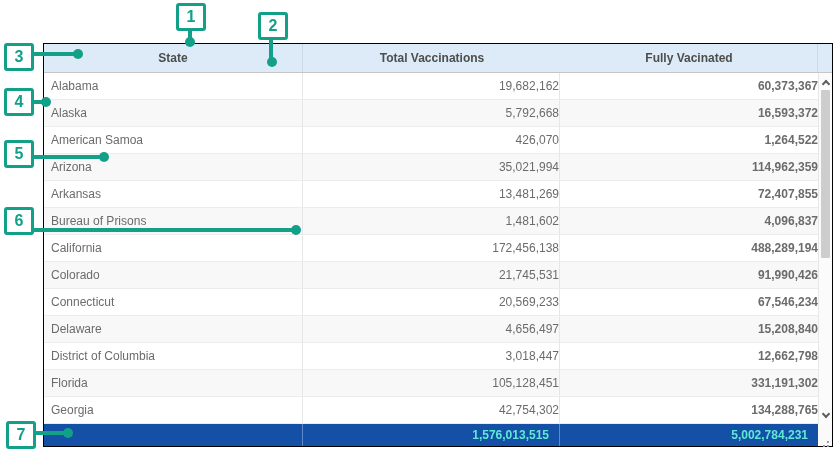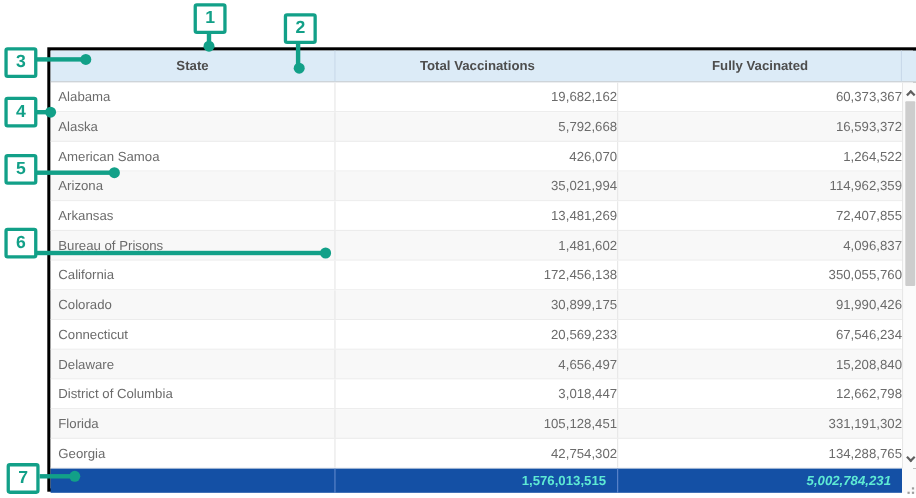--- a/index.html
+++ b/index.html
@@ -4,21 +4,21 @@
 <style>
   html,body{margin:0;padding:0;background:#fff;}
   *{box-sizing:border-box;}
   .stage{
     position:relative;width:833px;height:453px;background:#ffffff;
     font-family:"Liberation Sans", sans-serif;overflow:hidden;
   }
   
   .tableWrap{
     position:absolute;left:43px;top:43px;width:790px;height:404px;
-    border:3px solid #000000;background:#fff;
+    border:1px solid #000000;background:#fff;
   }
   .thead{
     position:absolute;left:0;top:0;width:788px;height:29px;
     background:var(--header-bg,#dcebf7);display:flex;
     border-bottom:1px solid #c6c6c6;
   }
   .th{
     height:28px;display:flex;align-items:center;justify-content:center;
     font-size:12px;font-weight:bold;color:#4d4d4d;
     border-right:1px solid #c9d9ea;
@@ -32,21 +32,21 @@
     border-bottom:1px solid #ececec;
   }
   .trow.alt{background:var(--stripe,#f8f8f8);}
   .td{
     height:26px;display:flex;align-items:center;
     font-size:12px;color:#6b6b6b;border-right:1px solid #e6e6e6;
   }
   .td.state{width:259px;padding-left:7px;}
   .td.num{justify-content:flex-end;}
   .td.num.f{width:257px;}
-  .td.num.t{width:258px;border-right:none;}
+  .td.num.t{width:258px;border-right:none;font-weight:bold;}
   
   .scrolltrack{
     position:absolute;left:774px;top:29px;width:14px;height:351px;
     background:#fbfbfb;border-left:1px solid #e7e7e7;
   }
   .scrollbtn{
     position:absolute;left:0;width:13px;height:16px;background:#fbfbfb;
     display:flex;align-items:center;justify-content:center;
   }
   .scrollbtn.up{top:1px;}
@@ -63,21 +63,21 @@
     position:absolute;left:0;top:380px;width:774px;height:22px;
     background:var(--summary-bg,#1450a5);display:flex;
   }
   .tf{
     height:22px;display:flex;align-items:center;justify-content:flex-end;
     font-size:12px;font-weight:bold;color:#5eead4;
     border-right:1px solid #5f87cc;padding-right:10px;
   }
   .tf.c1{width:259px;}
   .tf.c2{width:257px;}
-  .tf.c3{width:258px;border-right:none;font-style:italic;}
+  .tf.c3{width:258px;border-right:none;}
   .corner{
     position:absolute;left:774px;top:380px;width:14px;height:22px;background:#fafafa;
   }
   .grip{
     position:absolute;right:3px;bottom:3px;width:2px;height:2px;background:#9e9e9e;
     box-shadow:-4px 4px 0 #9e9e9e, 0 4px 0 #9e9e9e;
   }
   
   .co-box{
     position:absolute;width:30px;height:28px;background:#fff;
@@ -145,25 +145,25 @@
           <div class="td num t">72,407,855</div>
         </div>
         <div class="trow alt">
           <div class="td state">Bureau of Prisons</div>
           <div class="td num f">1,481,602</div>
           <div class="td num t">4,096,837</div>
         </div>
         <div class="trow">
           <div class="td state">California</div>
           <div class="td num f">172,456,138</div>
-          <div class="td num t">350,055,760</div>
+          <div class="td num t">488,289,194</div>
         </div>
         <div class="trow alt">
           <div class="td state">Colorado</div>
-          <div class="td num f">30,899,175</div>
+          <div class="td num f">21,745,531</div>
           <div class="td num t">91,990,426</div>
         </div>
         <div class="trow">
           <div class="td state">Connecticut</div>
           <div class="td num f">20,569,233</div>
           <div class="td num t">67,546,234</div>
         </div>
         <div class="trow alt">
           <div class="td state">Delaware</div>
           <div class="td num f">4,656,497</div>

